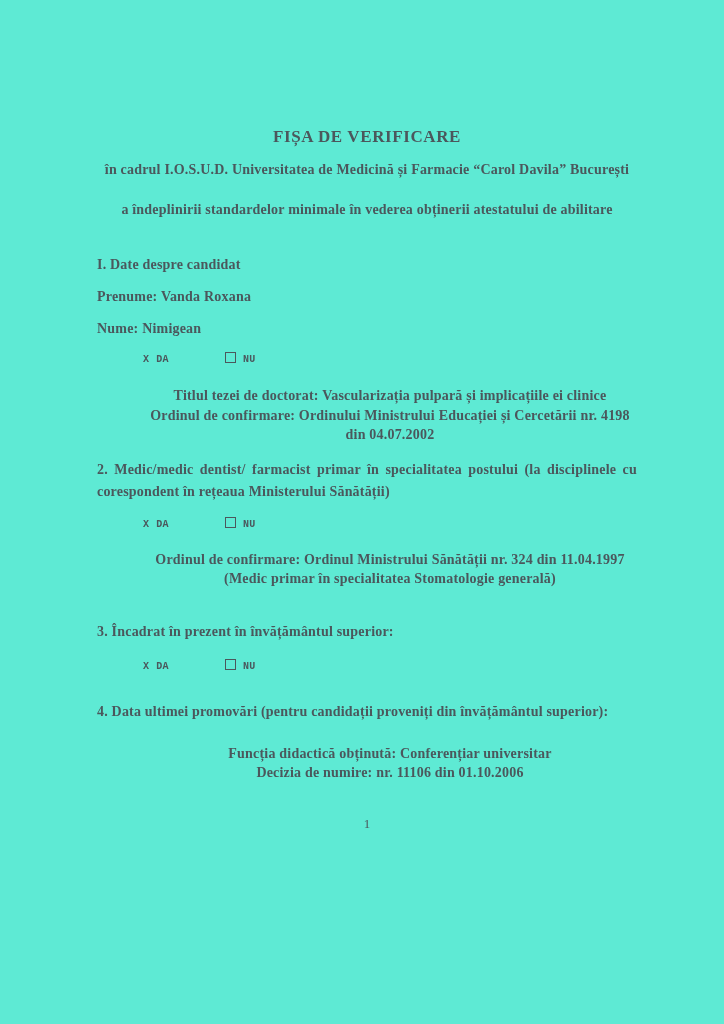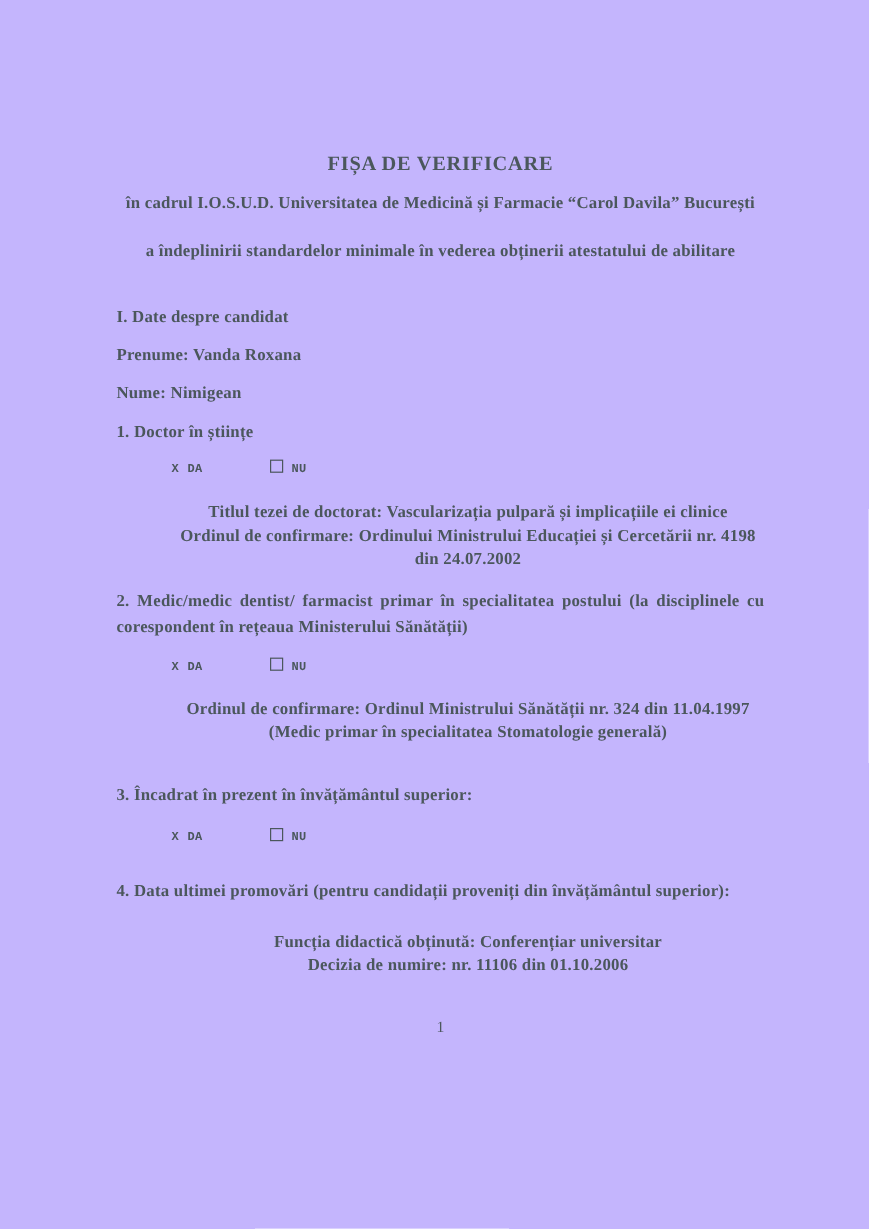--- a/index.html
+++ b/index.html
@@ -7,21 +7,21 @@
     padding: 0;
     background: #ffffff;
   }
   .page {
     position: relative;
     width: 724px;
     height: 1024px;
     margin: 0;
     box-sizing: border-box;
     padding: 127px 87px 0 97px;
-    background: #c4b5fd;
+    background: #5eead4;
     overflow: hidden;
     font-family: "Liberation Serif", "DejaVu Serif", serif;
     font-weight: bold;
     color: #4b575c;
     letter-spacing: 0.2px;
   }
   .title {
     margin: 0;
     font-size: 17px;
     line-height: 19px;
@@ -106,29 +106,28 @@
 
   <p class="sub">în cadrul I.O.S.U.D. Universitatea de Medicină și Farmacie “Carol Davila” București</p>
   <p class="sub first">a îndeplinirii standardelor minimale în vederea obținerii atestatului de abilitare</p>
 
   <p class="sec-heading">I. Date despre candidat</p>
 
   <p class="line"><span>Prenume:</span> <span>Vanda Roxana</span></p>
 
   <p class="line"><span>Nume:</span> <span>Nimigean</span></p>
 
-  <p class="item-heading">1. Doctor în științe</p>
 
   <div class="cbrow">
     <span class="da-group"><span class="da-mark">X</span><span>DA</span></span><span><span class="checkbox"></span><span>NU</span></span>
   </div>
 
   <div class="details">
     <p>Titlul tezei de doctorat: Vascularizația pulpară și implicațiile ei clinice</p>
-    <p>Ordinul de confirmare: Ordinului Ministrului Educației și Cercetării nr. 4198 din 24.07.2002</p>
+    <p>Ordinul de confirmare: Ordinului Ministrului Educației și Cercetării nr. 4198 din 04.07.2002</p>
   </div>
 
   <p class="item-heading justify">2. Medic/medic dentist/ farmacist primar în specialitatea postului (la disciplinele cu corespondent în rețeaua Ministerului Sănătății)</p>
 
   <div class="cbrow">
     <span class="da-group"><span class="da-mark">X</span><span>DA</span></span><span><span class="checkbox"></span><span>NU</span></span>
   </div>
 
   <div class="details d2">
     <p>Ordinul de confirmare: Ordinul Ministrului Sănătății nr. 324 din 11.04.1997</p>

